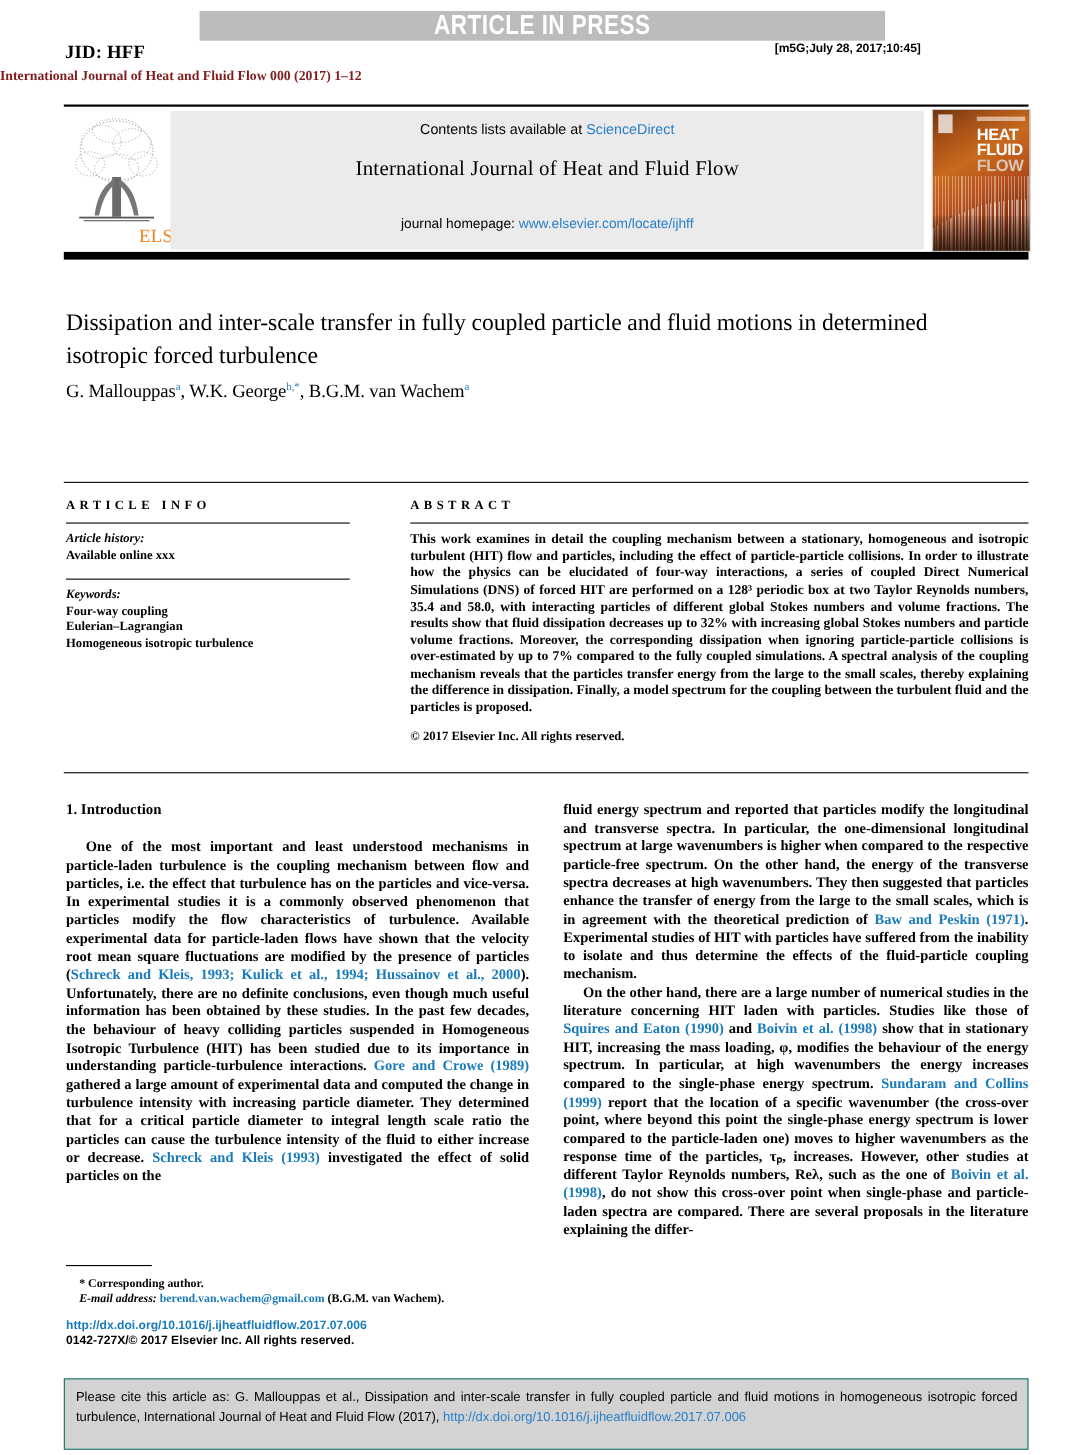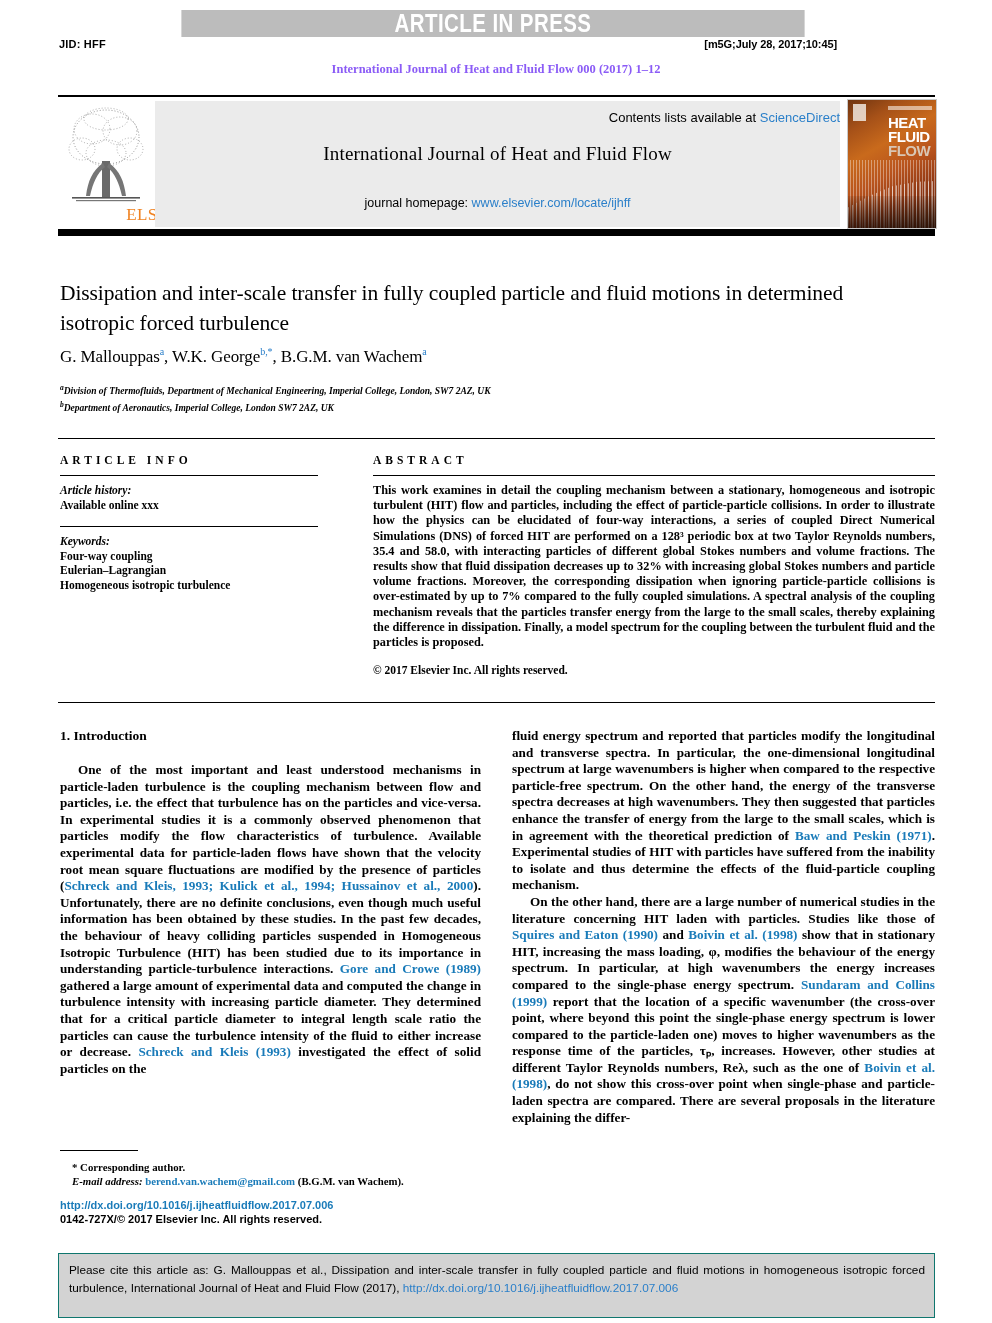--- a/index.html
+++ b/index.html
@@ -39,42 +39,42 @@
     text-align: center;
     line-height: 27px;
     transform: scaleX(0.82);
     transform-origin: center;
   }
 
   .jid {
     position: absolute;
     left: 59px;
     top: 36px;
-    font-family: Liberation Sans, sans-serif;
-    font-weight: bold;
-    font-size: 11px;
+    font-family: Liberation Serif, serif;
+    font-weight: bold;
+    font-size: 17px;
     letter-spacing: 0.2px;
   }
   .stamp {
     position: absolute;
     right: 55px;
     top: 36px;
     font-family: "Liberation Sans", sans-serif;
     font-weight: bold;
     font-size: 11px;
     letter-spacing: -0.1px;
   }
 
   .running-head {
     position: absolute;
     left: 0;
     top: 60px;
     width: 992px;
-    text-align: center;
-    color: #8b5cf6;
+    text-align: left;
+    color: #7f1d1d;
     font-family: "Liberation Serif", serif;
     font-size: 12.5px;
     font-weight: bold;
   }
 
   
   .banner-rule-top {
     position: absolute;
     left: 58px;
     top: 93px;
@@ -115,21 +115,21 @@
     left: 155px;
     top: 99px;
     width: 685px;
     height: 126px;
     background: #ebebeb;
   }
   .contents-line {
     position: absolute;
     left: 0; top: 9px;
     width: 685px;
-    text-align: right;
+    text-align: center;
     font-family: "Liberation Sans", sans-serif;
     font-size: 13px;
   }
   .contents-line .sd-link { color: #2a7fc9; }
   .journal-title {
     position: absolute;
     left: 0; top: 42px;
     width: 685px;
     text-align: center;
     font-family: "Liberation Serif", serif;
@@ -438,24 +438,20 @@
     <div class="cover-word cw-flow">FLOW</div>
     <div class="cover-wave"></div>
     <div class="cover-wave2"></div>
     <div class="cover-dark"></div>
   </div>
 
   <div class="banner-rule-bottom"></div>
 
   <div class="article-title">Dissipation and inter-scale transfer in fully coupled particle and fluid motions in determined isotropic forced turbulence</div>
   <div class="authors">G. Mallouppas<sup>a</sup>, W.K. George<sup>b,*</sup>, B.G.M. van Wachem<sup>a</sup></div>
-  <div class="affils">
-    <div><sup>a</sup><span>Division of Thermofluids, Department of Mechanical Engineering, Imperial College, London, SW7 2AZ, UK</span></div>
-    <div><sup>b</sup><span>Department of Aeronautics, Imperial College, London SW7 2AZ, UK</span></div>
-  </div>
 
   <div class="rule-a"></div>
 
   <div class="info-col">
     <div class="sec-head">ARTICLE INFO</div>
     <div class="thin-rule"></div>
     <div class="info-block">
       <div class="info-label">Article history:</div>
       <div>Available online xxx</div>
     </div>

